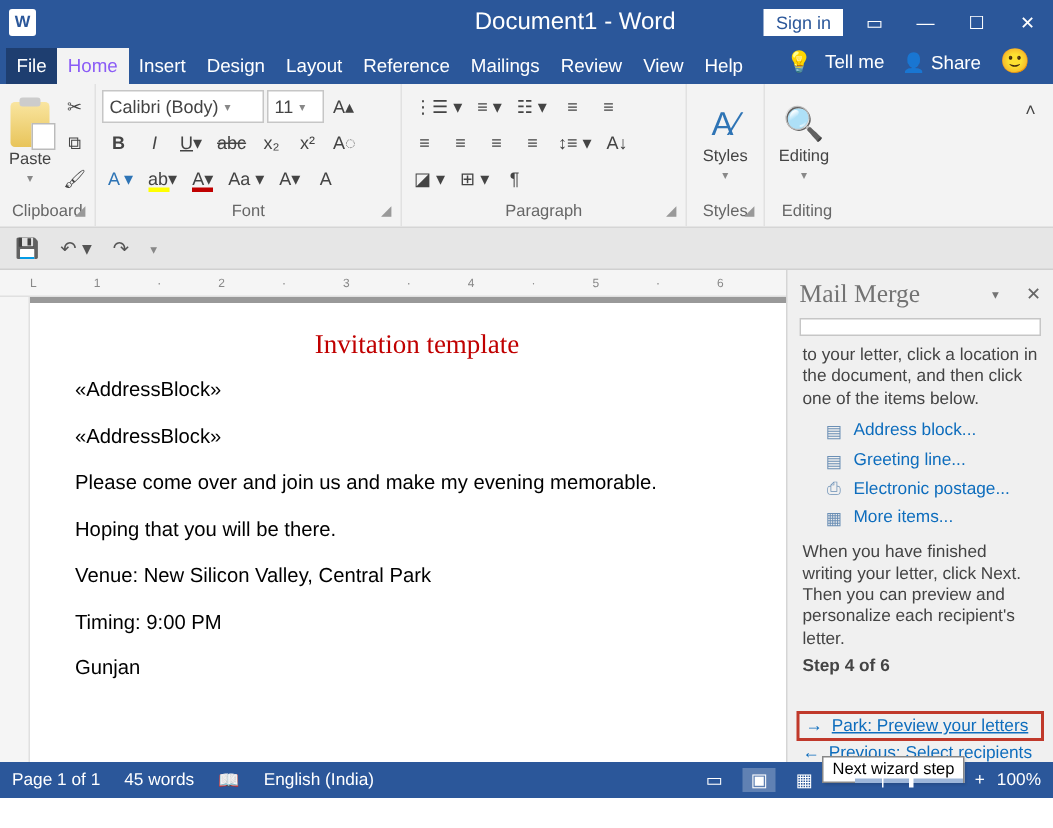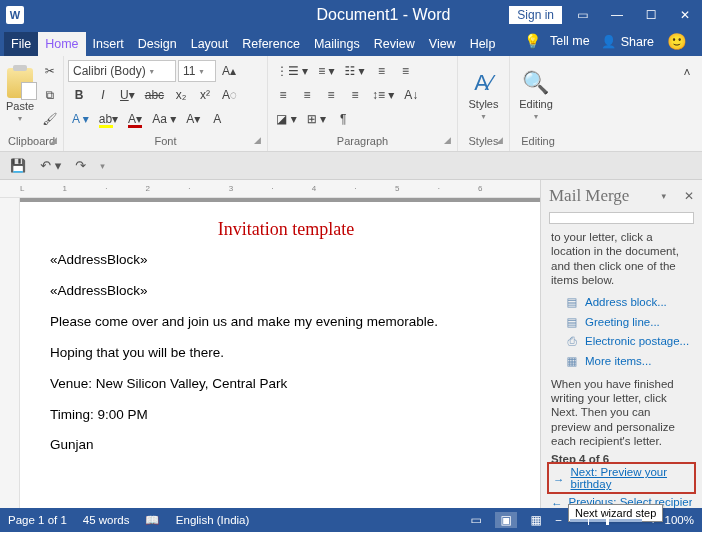--- a/index.html
+++ b/index.html
@@ -45,34 +45,34 @@
   
   .docwrap { display: flex; height: 328px; }
   .ruler-col { width: 20px; background: #f5f5f5; border-right: 1px solid #e0e0e0; }
   .doc-left { flex: 1; display: flex; flex-direction: column; background: #999; overflow: hidden; }
   .hruler { height: 18px; background: #f5f5f5; border-bottom: 1px solid #e0e0e0; font-size: 8px; color: #888; display: flex; align-items: center; padding-left: 20px; gap: 38px; white-space: nowrap; overflow: hidden; }
   .page { flex: 1; background: #fff; margin: 4px 0 0 0; padding: 14px 18px 6px 30px; font-size: 13.5px; color: #000; line-height: 1.55; overflow: hidden; }
   .inv-title { color: #c00000; font-family: "Segoe Script", cursive; font-size: 18px; text-align: center; margin-bottom: 6px; }
   .page p { margin-bottom: 10px; }
 
   
-  .pane { width: 162px; background: #f0f0f0; border-left: 1px solid #d5d5d5; display: flex; flex-direction: column; font-size: 11.5px; color: #444; }
+  .pane { width: 178px; background: #f0f0f0; border-left: 1px solid #d5d5d5; display: flex; flex-direction: column; font-size: 11.5px; color: #444; }
   .pane-head { display: flex; align-items: center; padding: 6px 8px; color: #737373; }
   .pane-head .pt { font-size: 17px; font-family: "Segoe UI Light"; flex: 1; }
   .pane-head .dd2 { font-size: 9px; margin-left: 4px; cursor: pointer; }
   .pane-head .cx { margin-left: 18px; font-size: 12px; cursor: pointer; color: #666; }
   .pane-box { margin: 0 8px 4px; height: 12px; background: #fff; border: 1px solid #c6c6c6; }
   .pane-body { padding: 2px 10px 4px 10px; flex: 1; overflow: hidden; }
   .pane-body p { margin-bottom: 4px; line-height: 1.25; }
   .mm-link { color: #0e6dbd; cursor: pointer; display: flex; align-items: center; gap: 6px; padding: 3px 0 3px 14px; }
   .mm-link .li { width: 14px; text-align: center; color: #6b8fb5; }
   .step-title { font-weight: bold; margin: 4px 0 2px; }
   .nav-next { border: 2px solid #c0392b; padding: 2px 4px; display: flex; align-items: center; gap: 6px; color: #0e6dbd; cursor: pointer; margin: 0 6px 2px; font-size: 11.5px; }
   .nav-prev { display: flex; align-items: center; gap: 6px; color: #0e6dbd; cursor: pointer; margin: 0 10px; font-size: 11.5px; }
-  .tooltip-box { position: absolute; background: #fff; border: 1px solid #888; padding: 2px 6px; font-size: 11px; left: 568px; top: 504px; box-shadow: 1px 1px 2px rgba(0,0,0,0.15); }
+  .tooltip-box { position: absolute; background: #fff; border: 1px solid #888; padding: 2px 6px; font-size: 11px; left: 548px; top: 504px; box-shadow: 1px 1px 2px rgba(0,0,0,0.15); }
 
   
   .status { height: 24px; background: #2b579a; color: #fff; display: flex; align-items: center; font-size: 11.5px; padding: 0 8px; gap: 16px; }
   .status .sp { cursor: pointer; }
   .status-right { margin-left: auto; display: flex; align-items: center; gap: 8px; }
   .view-btn { width: 22px; height: 16px; display: inline-flex; align-items: center; justify-content: center; cursor: pointer; font-size: 12px; }
   .slider { width: 72px; height: 3px; background: #9db6d9; position: relative; }
   .slider::before { content: ''; position: absolute; left: 50%; top: -3px; width: 3px; height: 9px; background: #fff; }
   .slider::after { content: ''; position: absolute; left: 50%; top: -3px; width: 1px; height: 9px; background: #fff; margin-left: -18px; }
 
@@ -288,21 +288,21 @@
         </div>
       <div class="mm-link">
           <span class="li">▦</span>
           <span>More items...</span>
         </div>
       <p style="margin-top:6px">When you have finished writing your letter, click Next. Then you can preview and personalize each recipient's letter.</p>
       <p class="step-title">Step 4 of 6</p>
     </div>
     <div class="nav-next">
       <span style="color:#0e6dbd">→</span>
-      <span style="text-decoration:underline">Next: Preview your birthday</span>
+      <span style="text-decoration:underline">Park: Preview your letters</span>
     </div>
     <div class="nav-prev">
       <span style="color:#0e6dbd">←</span>
       <span style="white-space:nowrap;overflow:hidden;text-overflow:clip;max-width:150px">Previous: Select recipients</span>
     </div>
   </div>
 </div>
 
 <div class="tooltip-box">Next wizard step</div>
 

